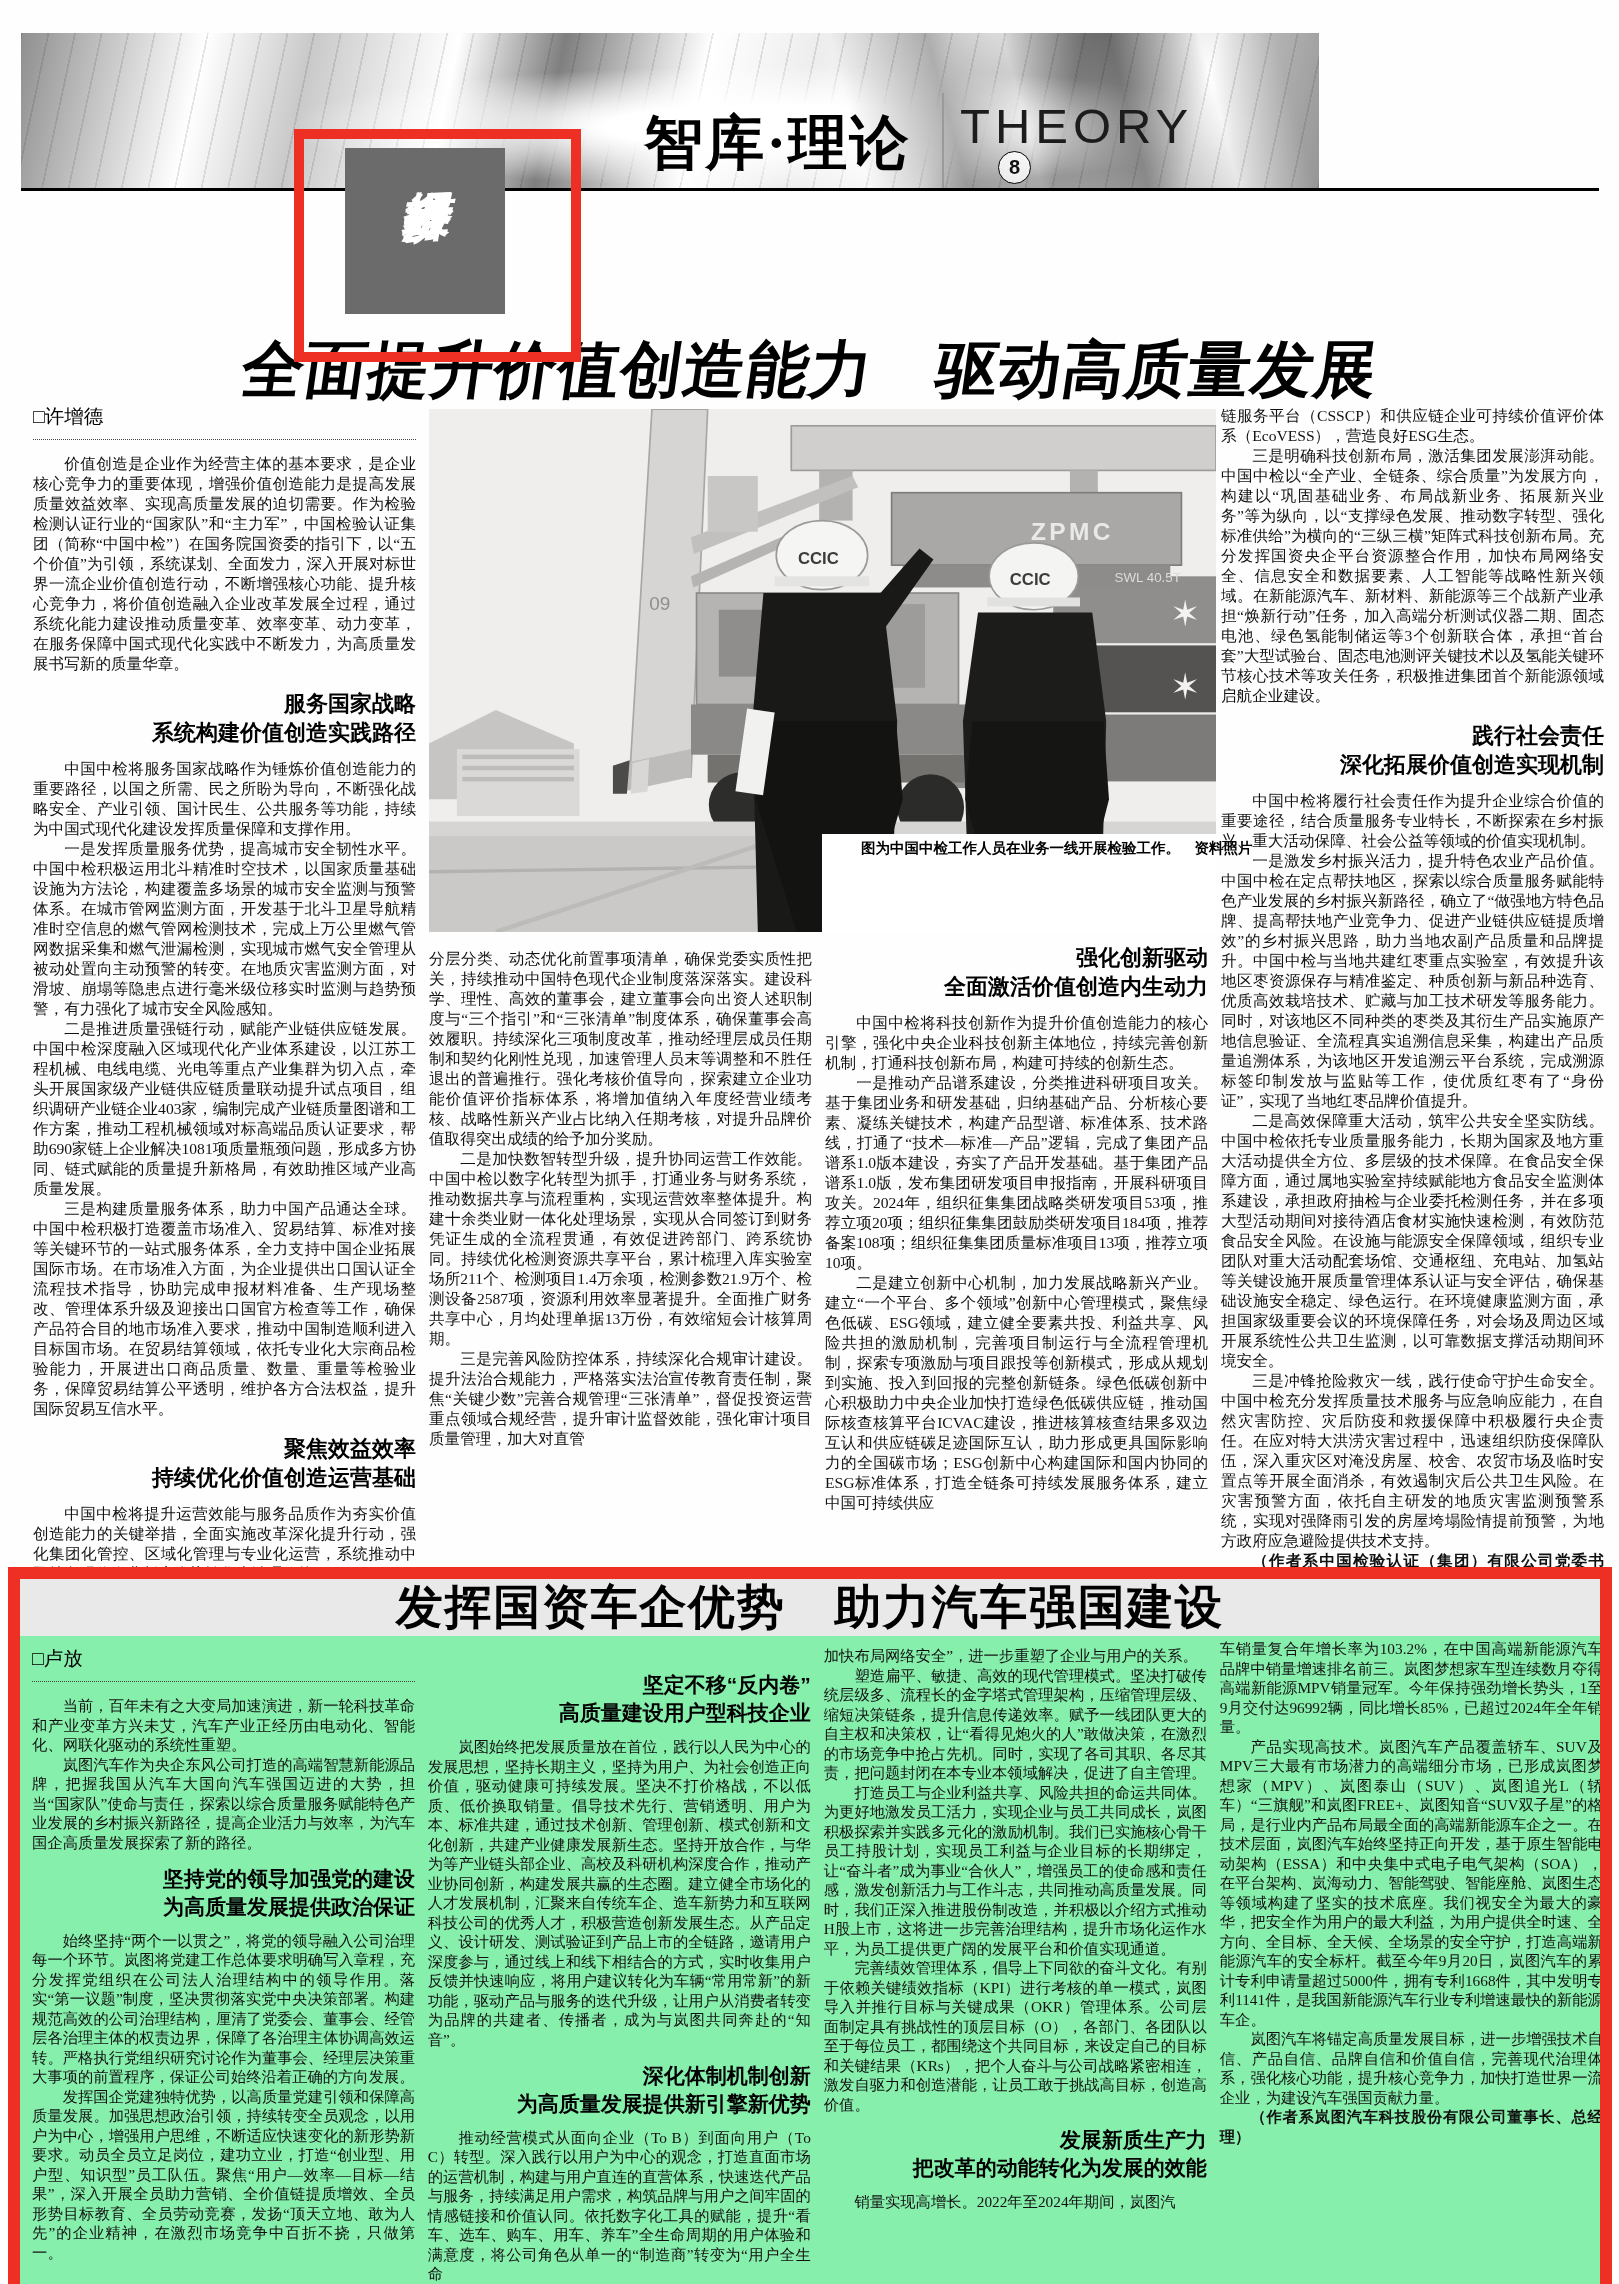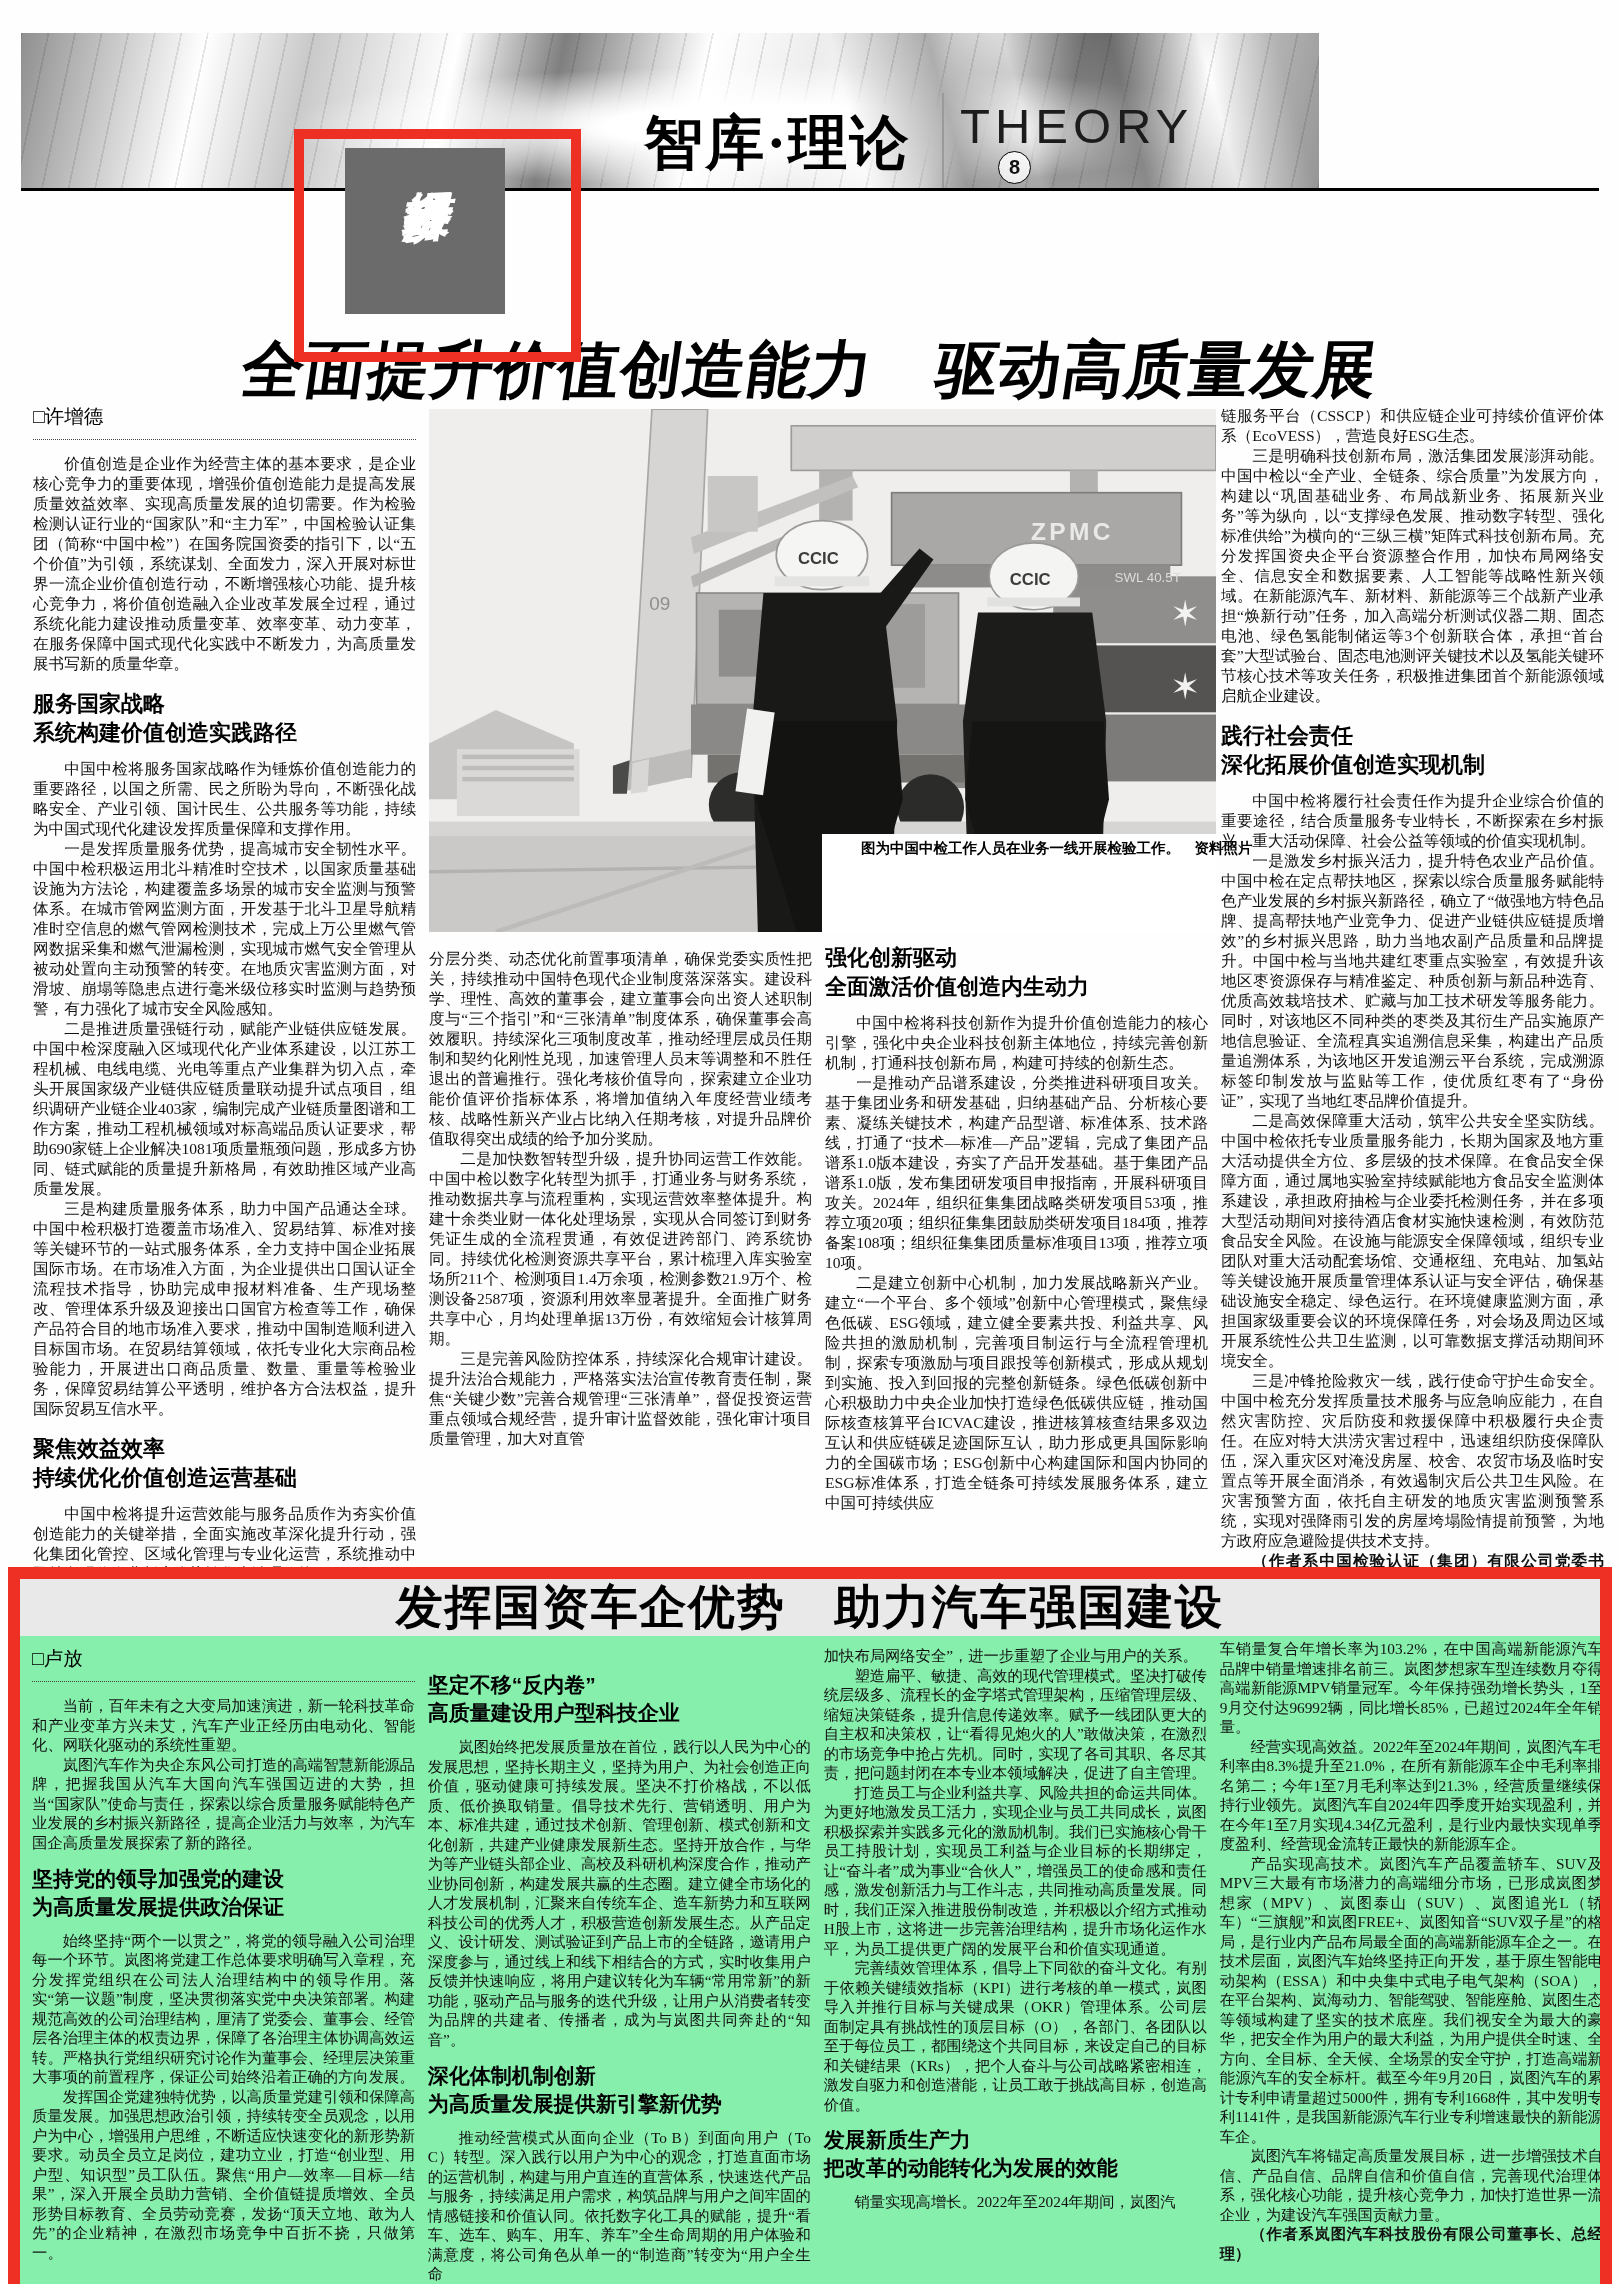--- a/index.html
+++ b/index.html
@@ -37,21 +37,21 @@
   .t-col1{left:33px;top:403px;}
   .t-col2{left:429px;top:949px;}
   .t-col3{left:825px;top:908px;}
   .t-col4{left:1221px;top:406px;}
   .byline{font-size:19.5px;color:#000;}
   .byline-rule{border-bottom:1.7px dotted #444;margin:7.8px 0 14.5px 0;height:1.1px;}
   .para{font-size:15.6px;line-height:20px;text-align:justify;text-indent:2em;margin:0;}
   .para.cont{text-indent:0;}
   .para.attr{font-weight:bold;}
   .subhead{font-family:"Liberation Sans",sans-serif;font-weight:bold;font-size:22px;line-height:29px;
-    text-align:left;text-indent:0;margin:14.5px 0 12.3px 0;white-space:pre-line;color:#000;}
+    text-align:right;text-indent:0;margin:14.5px 0 12.3px 0;white-space:pre-line;color:#000;}
   
   .photo{position:absolute;left:429px;top:409px;width:787px;height:523px;overflow:hidden;background:#efeeec;}
   .caption-box{position:absolute;left:822px;top:834px;width:394px;height:99px;background:#fff;z-index:5;}
   .caption-text{position:absolute;left:39px;top:4.5px;width:351px;font-size:14.5px;font-weight:bold;
     white-space:nowrap;color:#000;}
   
   .red-box{position:absolute;left:7.8px;top:1567px;width:1604px;height:896px;border:12.3px solid #ed2f24;
     box-sizing:border-box;background:#86efac;overflow:hidden;z-index:10;}
   .bottom-strip{position:absolute;left:0;top:0;right:0;height:57px;background:#e9e9e9;
     display:flex;align-items:center;justify-content:center;}
@@ -248,21 +248,20 @@
           <p class="para">打造员工与企业利益共享、风险共担的命运共同体。为更好地激发员工活力，实现企业与员工共同成长，岚图积极探索并实践多元化的激励机制。我们已实施核心骨干员工持股计划，实现员工利益与企业目标的长期绑定，让“奋斗者”成为事业“合伙人”，增强员工的使命感和责任感，激发创新活力与工作斗志，共同推动高质量发展。同时，我们正深入推进股份制改造，并积极以介绍方式推动H股上市，这将进一步完善治理结构，提升市场化运作水平，为员工提供更广阔的发展平台和价值实现通道。</p>
           <p class="para">完善绩效管理体系，倡导上下同欲的奋斗文化。有别于依赖关键绩效指标（KPI）进行考核的单一模式，岚图导入并推行目标与关键成果（OKR）管理体系。公司层面制定具有挑战性的顶层目标（O），各部门、各团队以至于每位员工，都围绕这个共同目标，来设定自己的目标和关键结果（KRs），把个人奋斗与公司战略紧密相连，激发自驱力和创造潜能，让员工敢于挑战高目标，创造高价值。</p>
           <p class="subhead">发展新质生产力
 把改革的动能转化为发展的效能</p>
           <p class="para">销量实现高增长。2022年至2024年期间，岚图汽</p>
         </div>
     </div>
     <div class="bcol b-col4">
       <div>
           <p class="para cont">车销量复合年增长率为103.2%，在中国高端新能源汽车品牌中销量增速排名前三。岚图梦想家车型连续数月夺得高端新能源MPV销量冠军。今年保持强劲增长势头，1至9月交付达96992辆，同比增长85%，已超过2024年全年销量。</p>
-          <p class="para">经营实现高效益。2022年至2024年期间，岚图汽车毛利率由8.3%提升至21.0%，在所有新能源车企中毛利率排名第二；今年1至7月毛利率达到21.3%，经营质量继续保持行业领先。岚图汽车自2024年四季度开始实现盈利，并在今年1至7月实现4.34亿元盈利，是行业内最快实现单季度盈利、经营现金流转正最快的新能源车企。</p>
           <p class="para">产品实现高技术。岚图汽车产品覆盖轿车、SUV及MPV三大最有市场潜力的高端细分市场，已形成岚图梦想家（MPV）、岚图泰山（SUV）、岚图追光L（轿车）“三旗舰”和岚图FREE+、岚图知音“SUV双子星”的格局，是行业内产品布局最全面的高端新能源车企之一。在技术层面，岚图汽车始终坚持正向开发，基于原生智能电动架构（ESSA）和中央集中式电子电气架构（SOA），在平台架构、岚海动力、智能驾驶、智能座舱、岚图生态等领域构建了坚实的技术底座。我们视安全为最大的豪华，把安全作为用户的最大利益，为用户提供全时速、全方向、全目标、全天候、全场景的安全守护，打造高端新能源汽车的安全标杆。截至今年9月20日，岚图汽车的累计专利申请量超过5000件，拥有专利1668件，其中发明专利1141件，是我国新能源汽车行业专利增速最快的新能源车企。</p>
           <p class="para">岚图汽车将锚定高质量发展目标，进一步增强技术自信、产品自信、品牌自信和价值自信，完善现代治理体系，强化核心功能，提升核心竞争力，加快打造世界一流企业，为建设汽车强国贡献力量。</p>
           <p class="para attr">（作者系岚图汽车科技股份有限公司董事长、总经理）</p>
         </div>
     </div>
   </div>
 
 </div>
 
 

